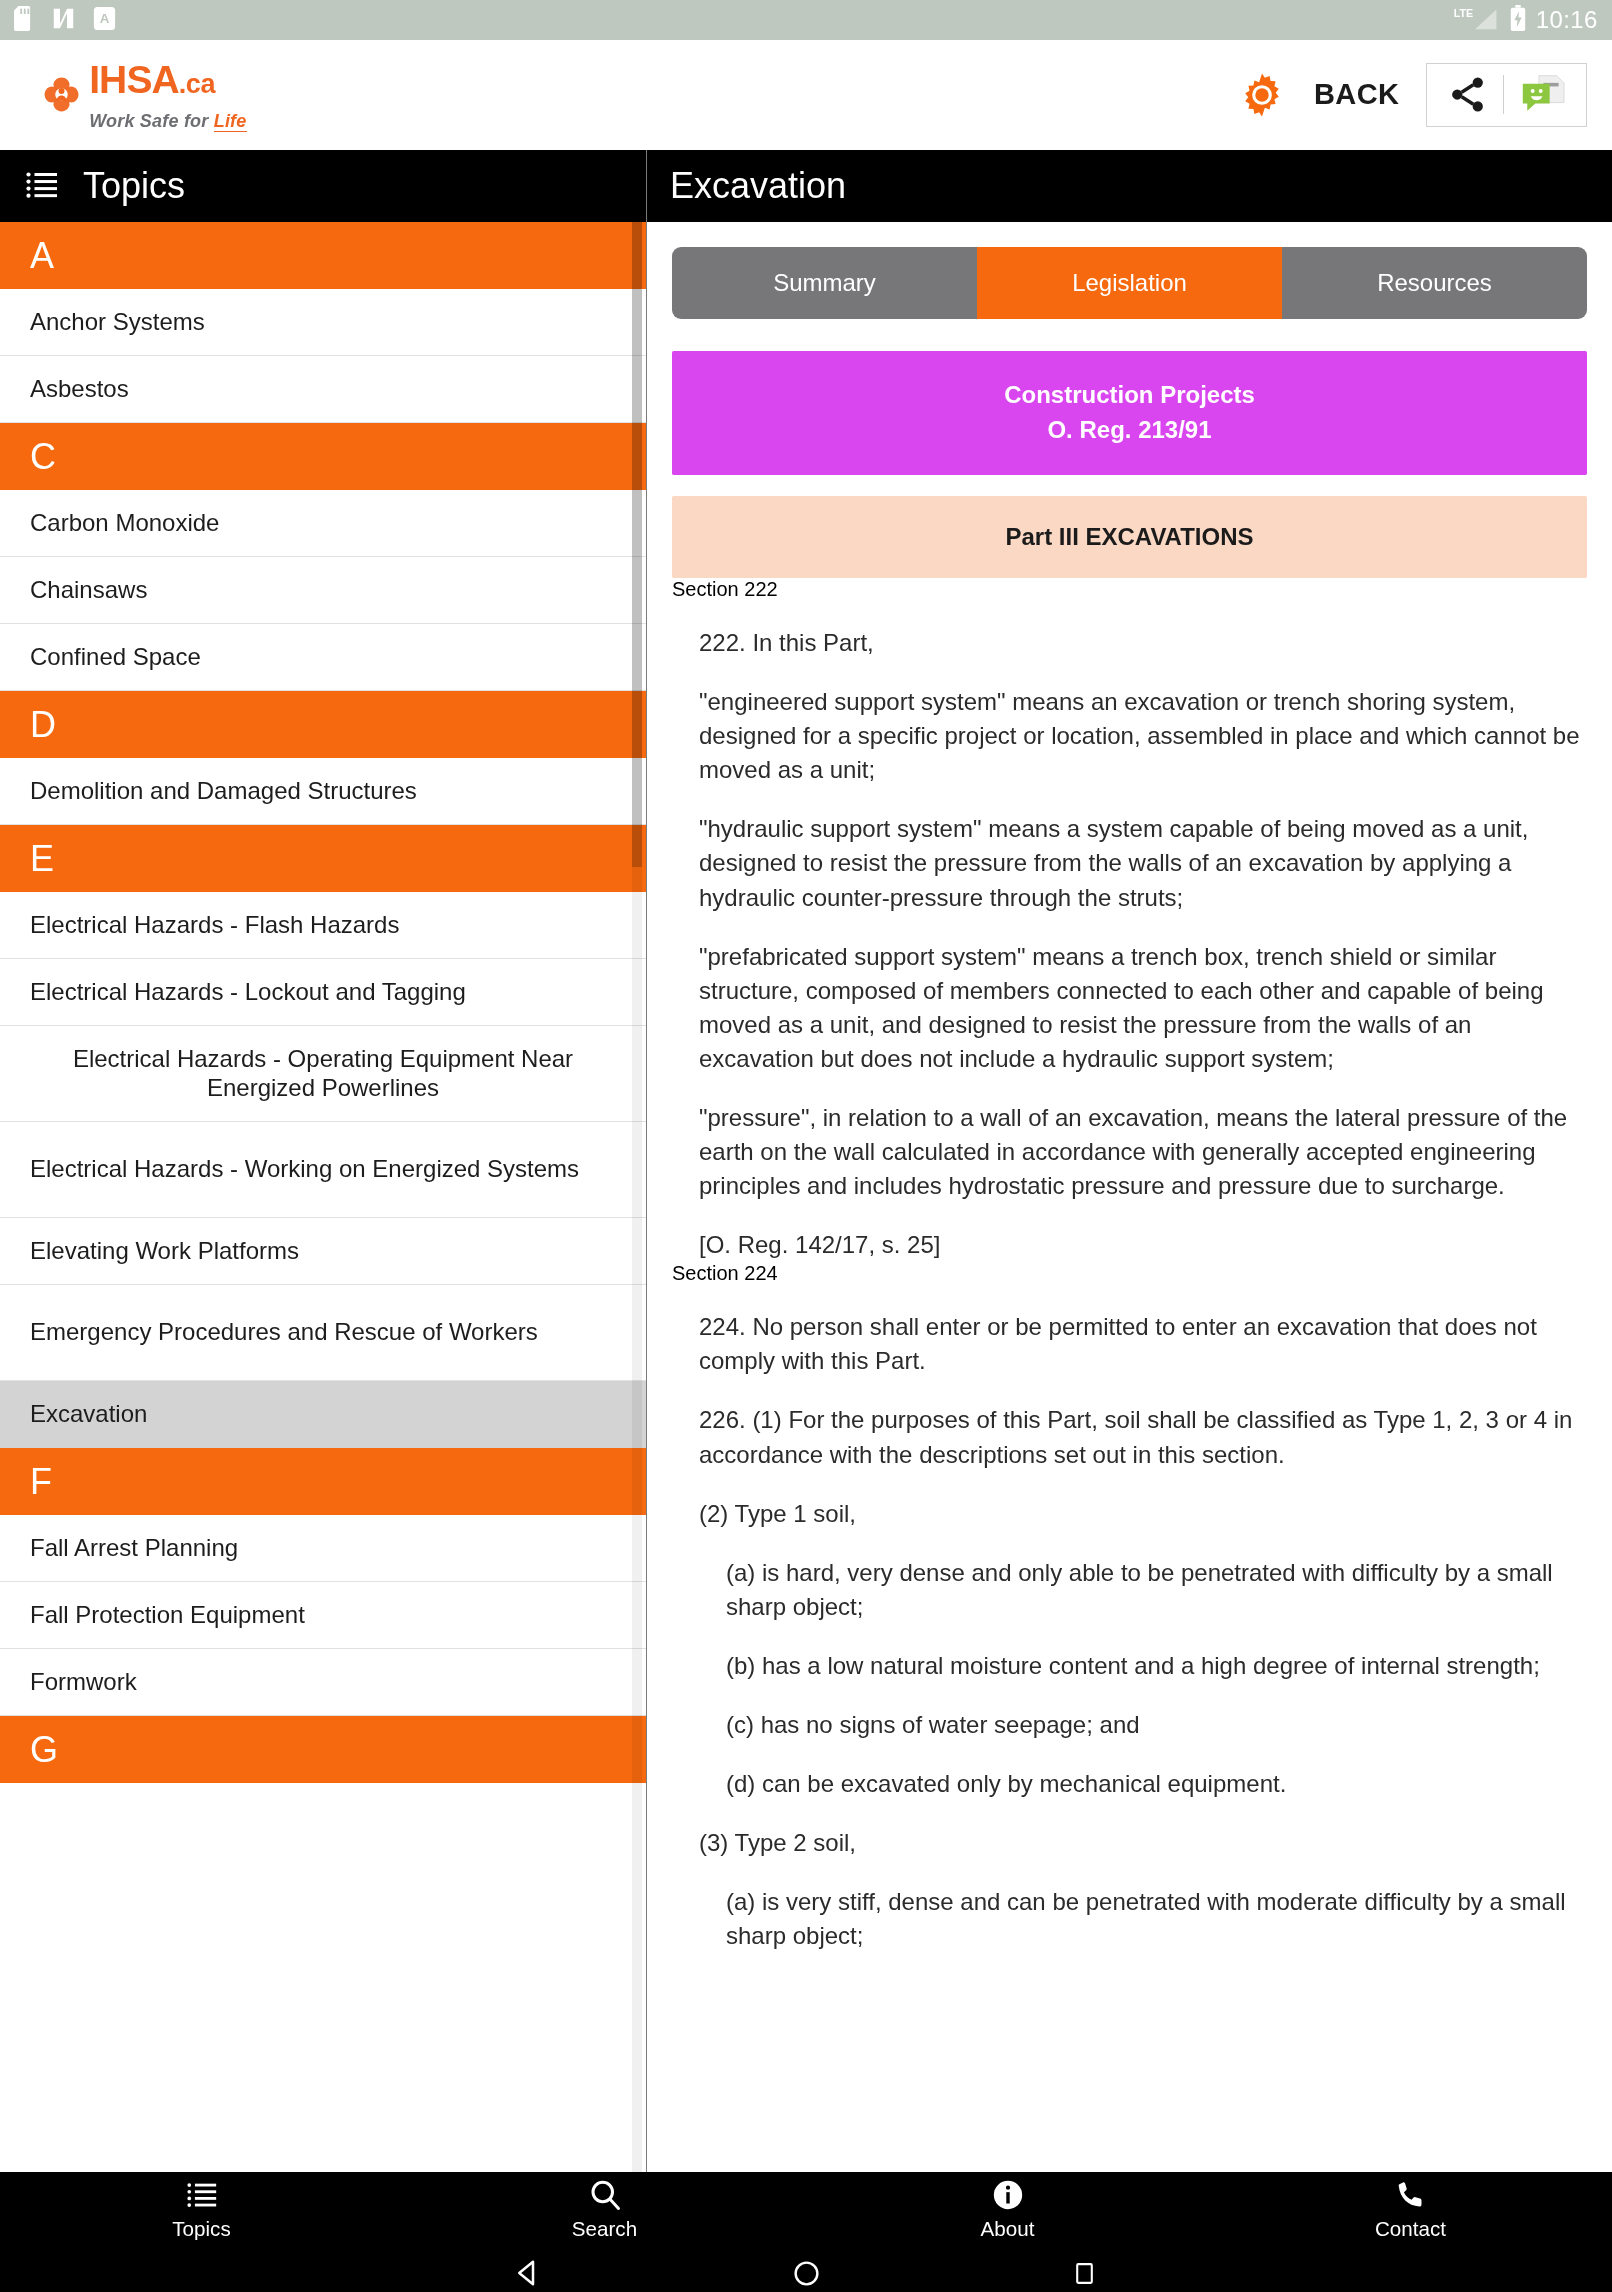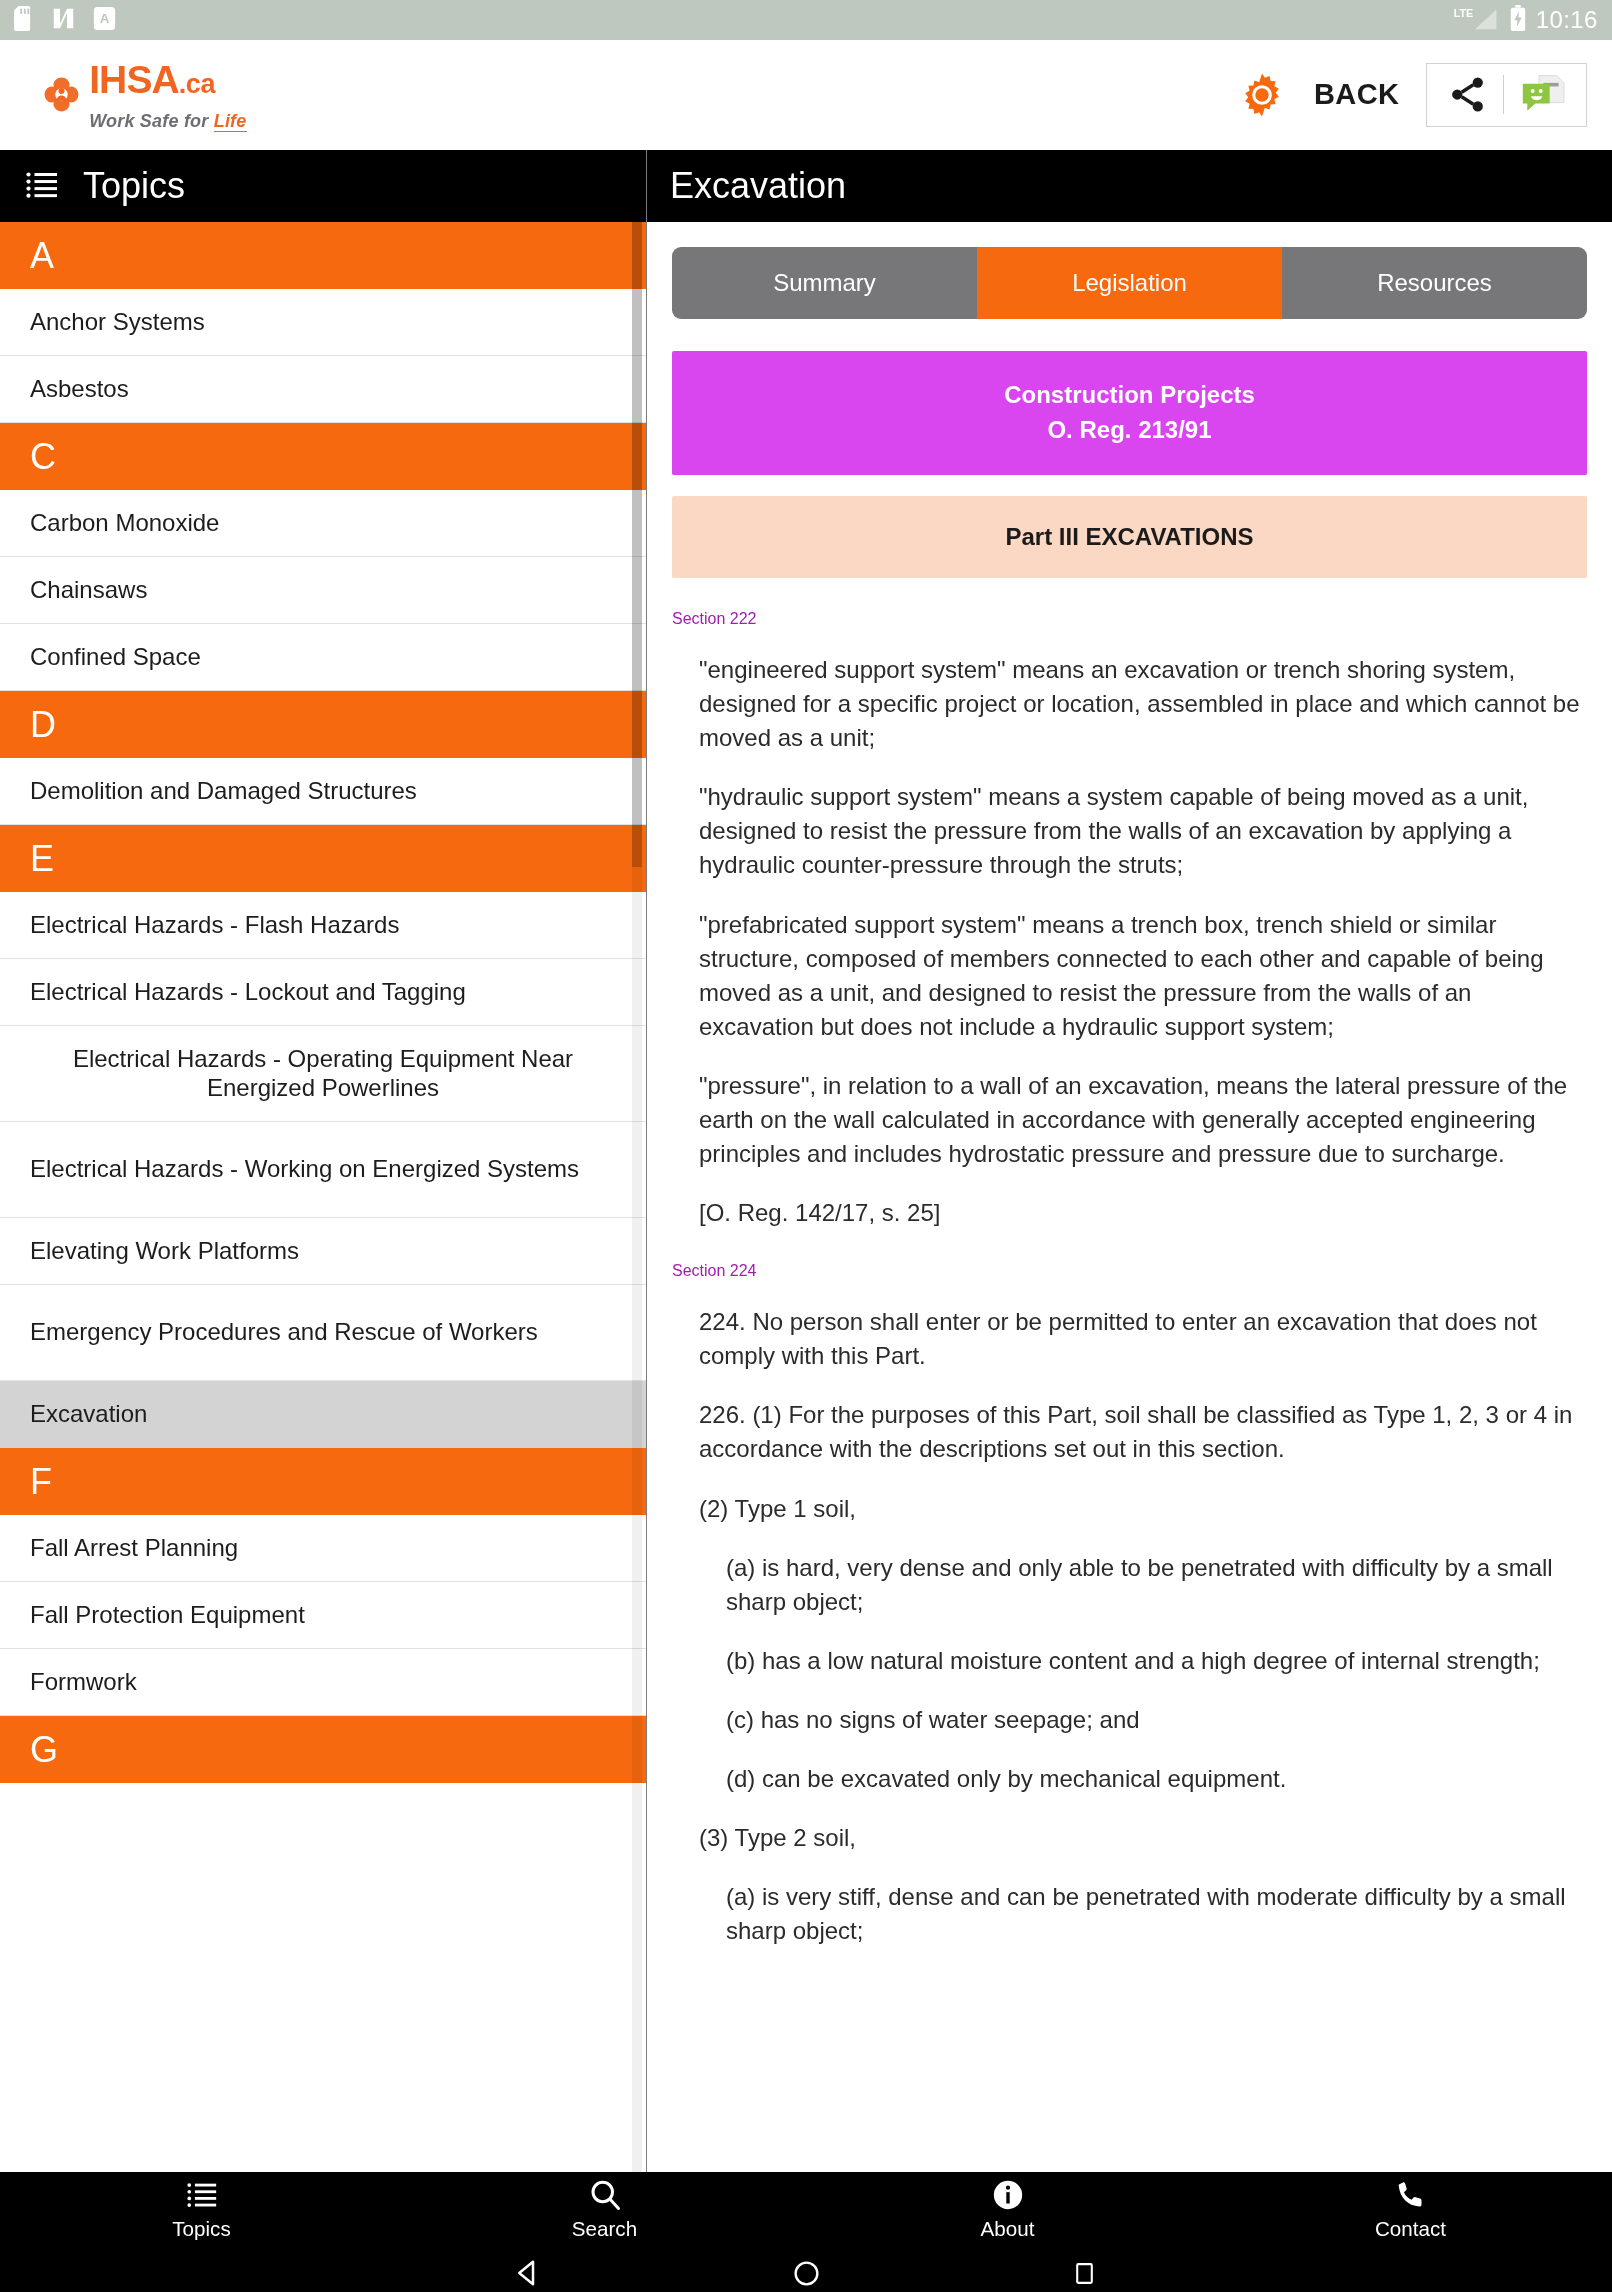--- a/index.html
+++ b/index.html
@@ -128,21 +128,21 @@
     background:#d946ef; color:#fff; text-align:center;
     padding:27px 18px; font-size:24px; font-weight:bold; line-height:1.45;
     border-radius:1.8px;
   }
   .blk-peach{
     background:#fbd8c4; color:#1b1b1b; text-align:center;
     margin-top:21.5px; padding:27px 2px; font-size:24px; font-weight:bold;
     border-radius:1.8px;
   }
   .sec-label{
-    margin-top:32px; font-size:16px; color:#a21caf;
+    font-size:20px; color:#000000;
   }
   .para{
     margin-top:25px; font-size:24px; color:#2b2b2b; line-height:1.42;
     padding-left:27px;
   }
   .para.l2{ padding-left:54px; }
 
   
   .botnav{
     position:absolute; left:0; right:0; bottom:0; height:121px;
@@ -320,20 +320,21 @@
       </div>
 
     <div class="doc">
       <div class="blk-black">
         <div>Construction Projects</div>
         <div>O. Reg. 213/91</div>
       </div>
       <div class="blk-peach">Part III EXCAVATIONS</div>
       <div id="doc-body">
           <div class="sec-label">Section 222</div>
+          <div class="para">222. In this Part,</div>
           <div class="para">"engineered support system" means an excavation or trench shoring system, designed for a specific project or location, assembled in place and which cannot be moved as a unit;</div>
           <div class="para">"hydraulic support system" means a system capable of being moved as a unit, designed to resist the pressure from the walls of an excavation by applying a hydraulic counter-pressure through the struts;</div>
           <div class="para">"prefabricated support system" means a trench box, trench shield or similar structure, composed of members connected to each other and capable of being moved as a unit, and designed to resist the pressure from the walls of an excavation but does not include a hydraulic support system;</div>
           <div class="para">"pressure", in relation to a wall of an excavation, means the lateral pressure of the earth on the wall calculated in accordance with generally accepted engineering principles and includes hydrostatic pressure and pressure due to surcharge.</div>
           <div class="para">[O. Reg. 142/17, s. 25]</div>
           <div class="sec-label">Section 224</div>
           <div class="para">224. No person shall enter or be permitted to enter an excavation that does not comply with this Part.</div>
           <div class="para">226. (1) For the purposes of this Part, soil shall be classified as Type 1, 2, 3 or 4 in accordance with the descriptions set out in this section.</div>
           <div class="para">(2) Type 1 soil,</div>
           <div class="para l2">(a) is hard, very dense and only able to be penetrated with difficulty by a small sharp object;</div>

